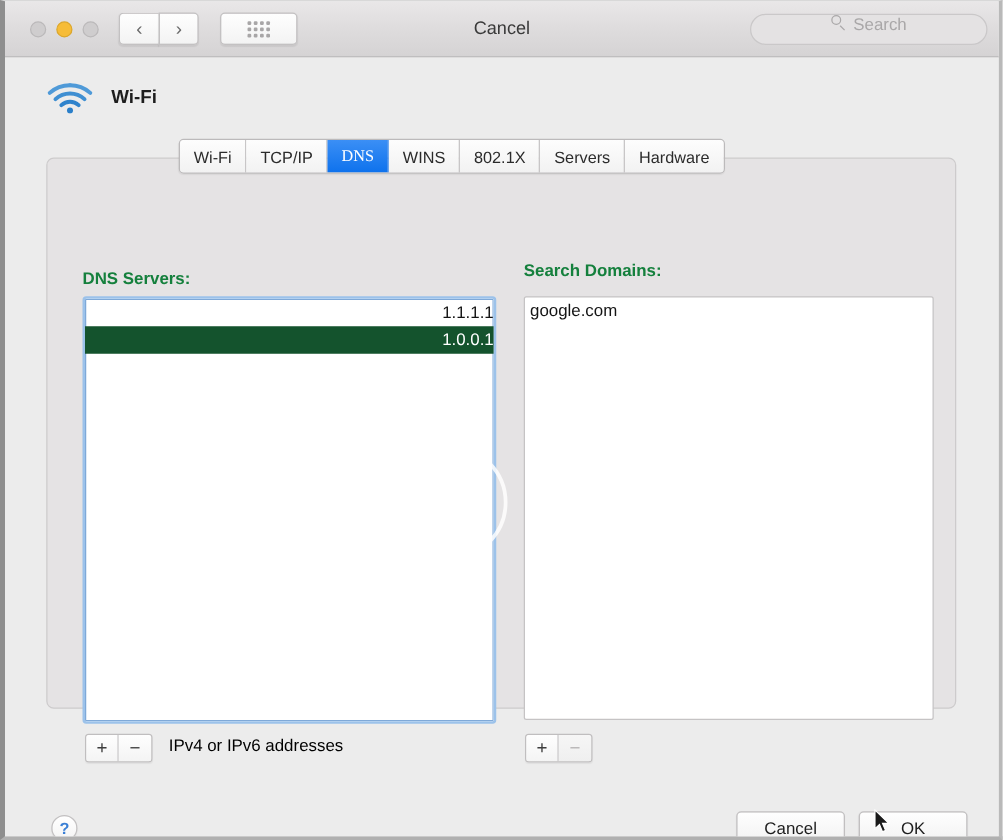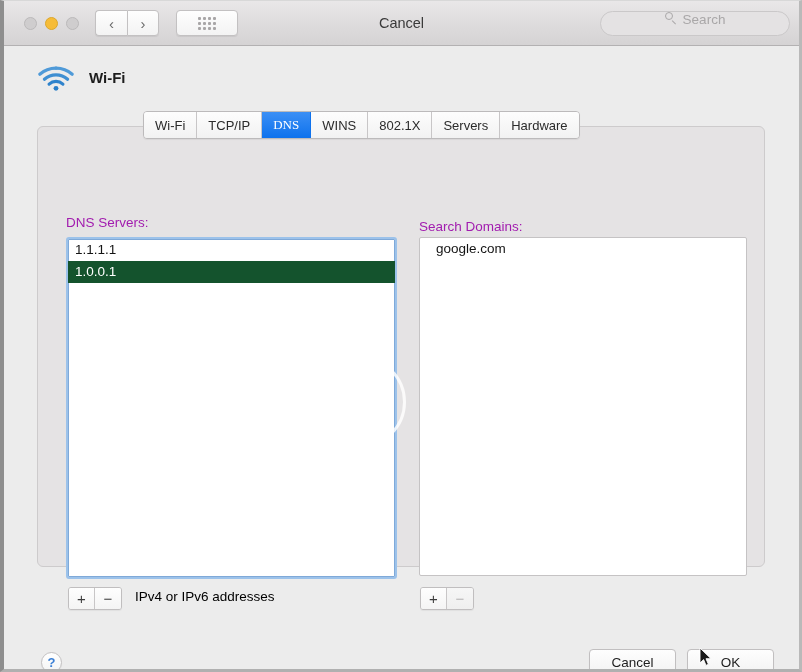--- a/index.html
+++ b/index.html
@@ -215,59 +215,60 @@
     background: linear-gradient(to bottom, #3b8ff5, #0e72ed);
     color: #ffffff;
     border-right-color: #0e72ed;
     font-family: Liberation Serif, serif;
   }
 
   
   .fieldlabel {
     position: absolute;
     font-size: 13.5px;
-    color: #a21caf;
-    font-weight: 400;
+    color: #15803d;
+    font-weight: 700;
   }
   .label-dns { left: 62px; top: 169px; }
-  .label-sd  { left: 415px; top: 173px; }
+  .label-sd  { left: 415px; top: 163px; }
 
   
   .listbox {
     position: absolute;
     background: #ffffff;
     box-sizing: border-box;
     overflow: hidden;
   }
   .listbox.dns {
     left: 62px; top: 191px;
     width: 331px; height: 342px;
     border: 2px solid #9cc2ea;
     border-radius: 3px;
     box-shadow: inset 0 0 0 1px #7fa9d8;
+    text-align: right;
   }
   .listbox.sd {
     left: 415px; top: 191px;
     width: 328px; height: 339px;
     border: 1px solid #c5c3c4;
     border-radius: 2px;
   }
   .listrow {
     height: 22px;
     line-height: 22px;
     padding-left: 7px;
     font-size: 13.5px;
     color: #141414;
     white-space: nowrap;
   }
   .listrow.selected {
     background: #14532d;
     color: #ffffff;
   }
-  .listbox.sd .listrow { padding-left: 16px; }
+  .listbox.sd .listrow { padding-left: 4px; }
 
   
   .stepper {
     position: absolute;
     display: flex;
     height: 21px;
     border-radius: 3px;
     overflow: hidden;
     border: 1px solid #c0bebf;
     box-shadow: 0 1px 1px rgba(0,0,0,0.05);

